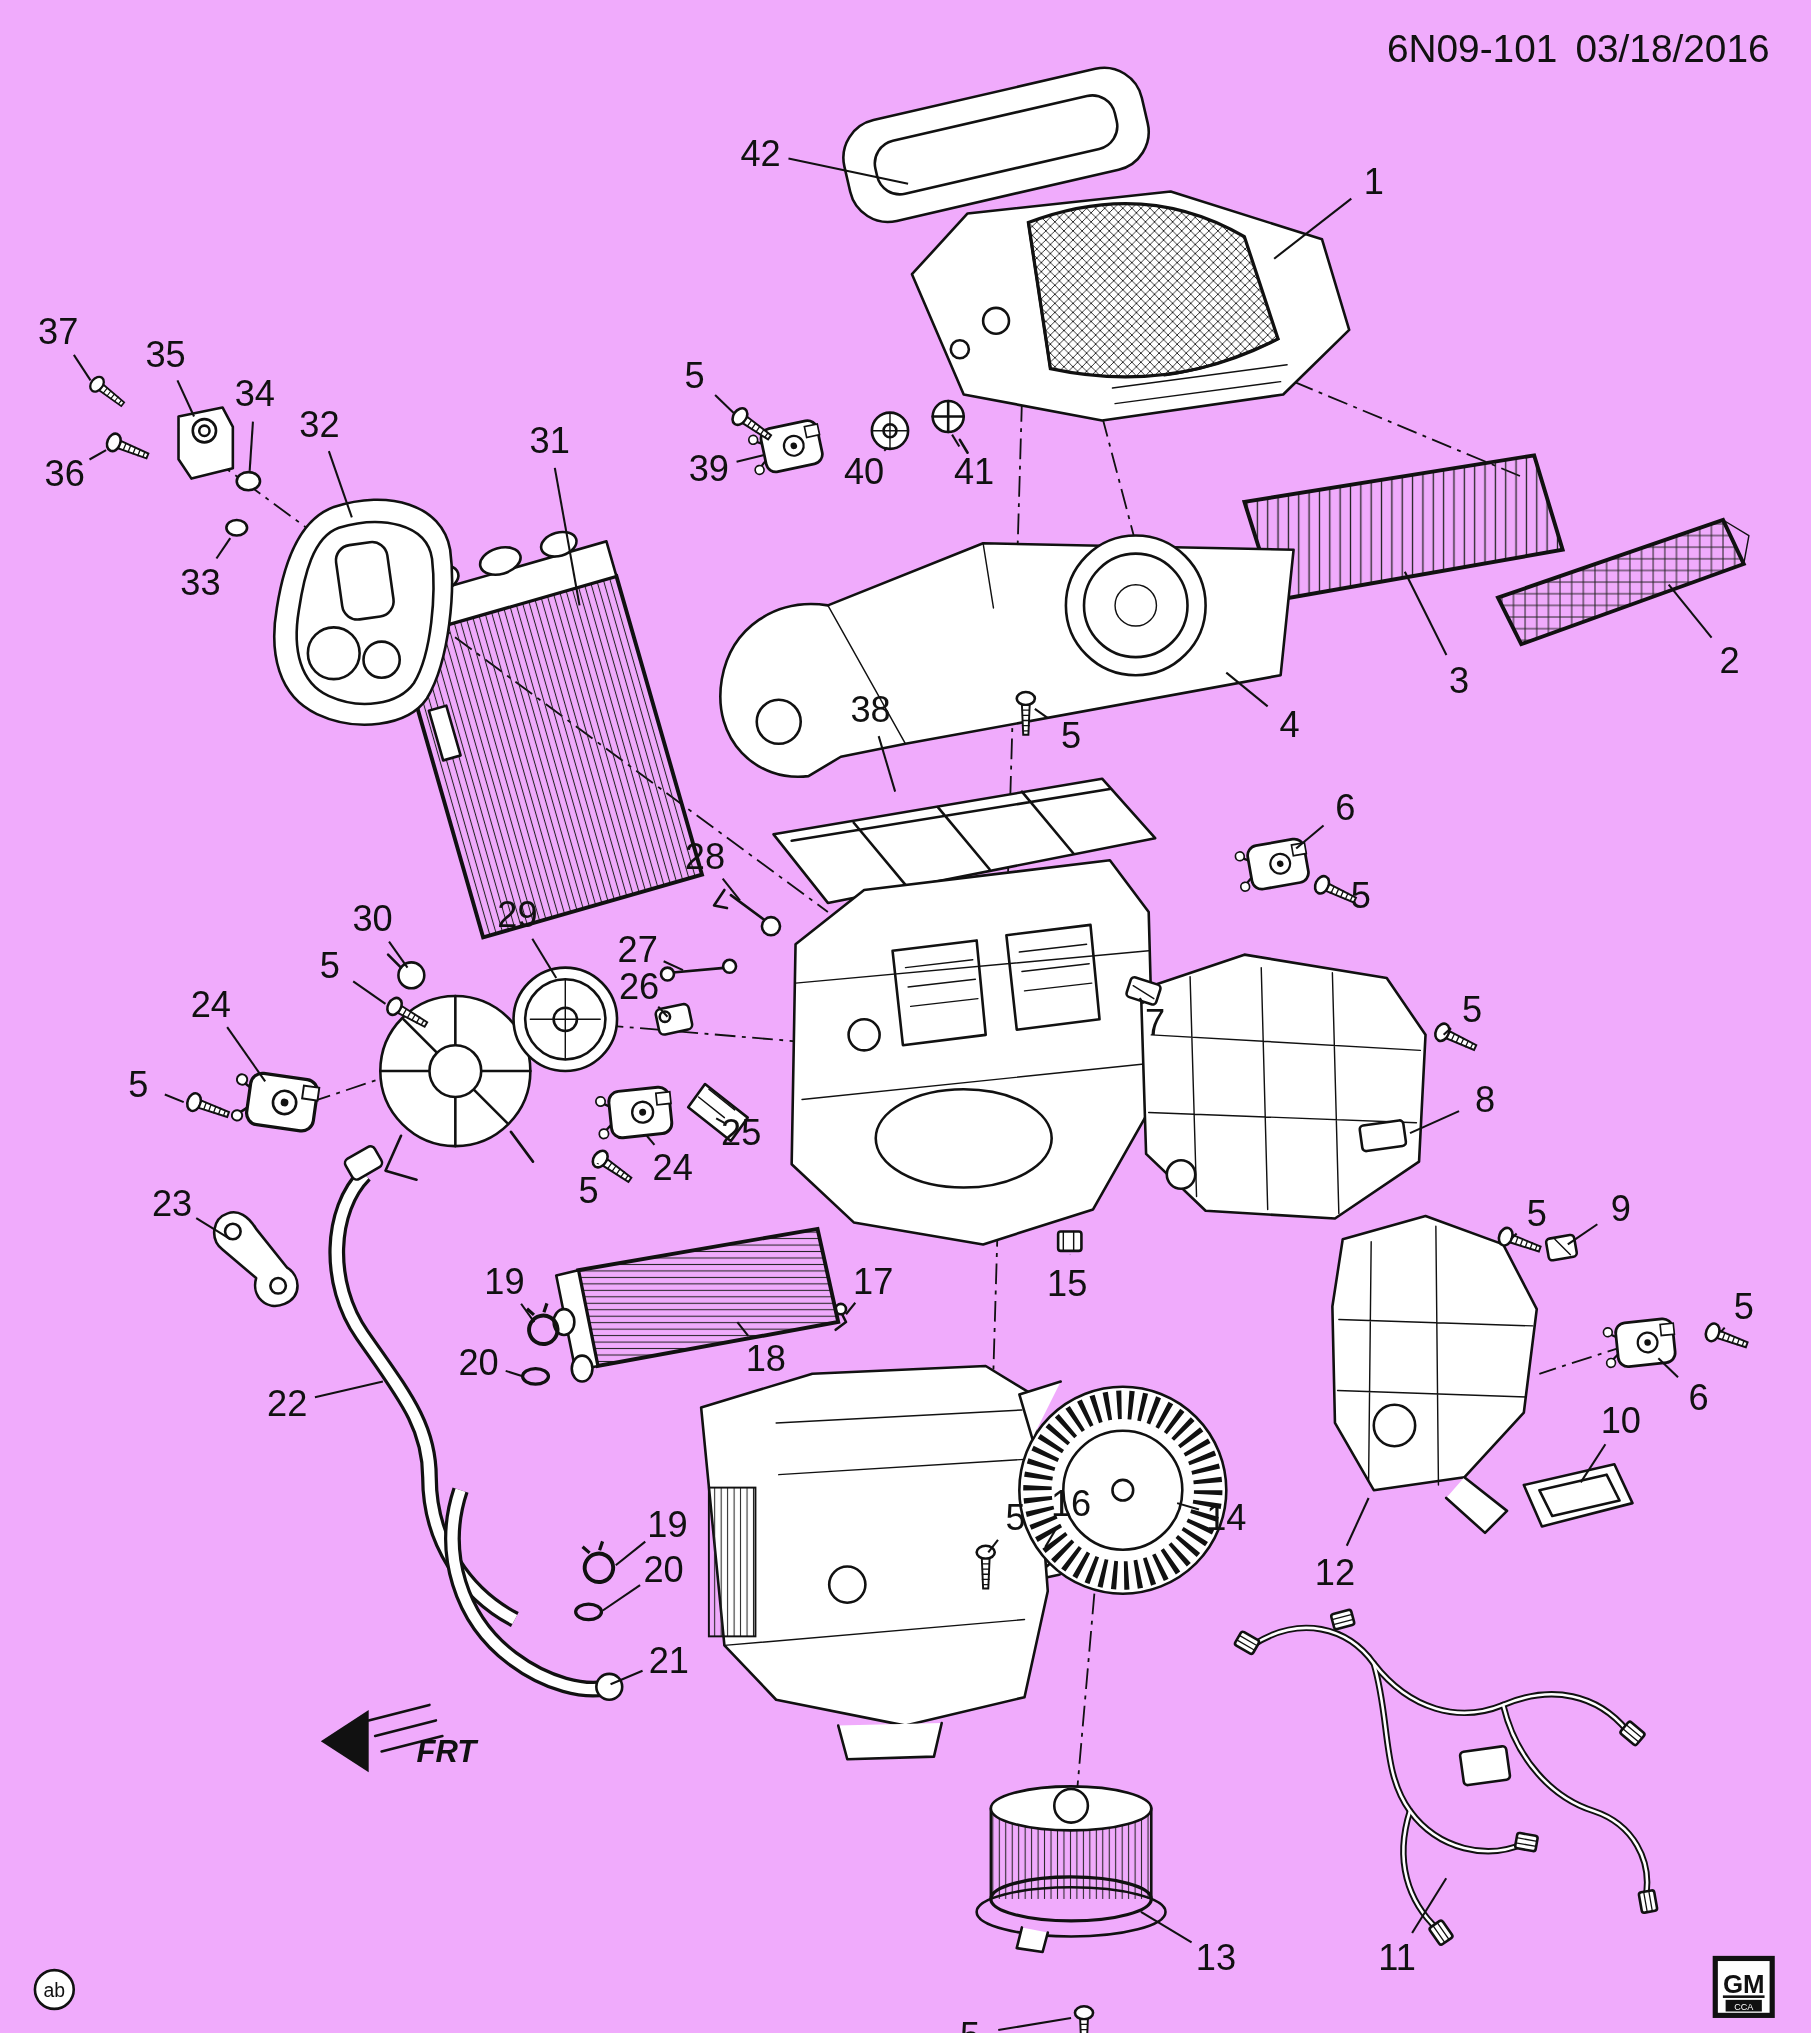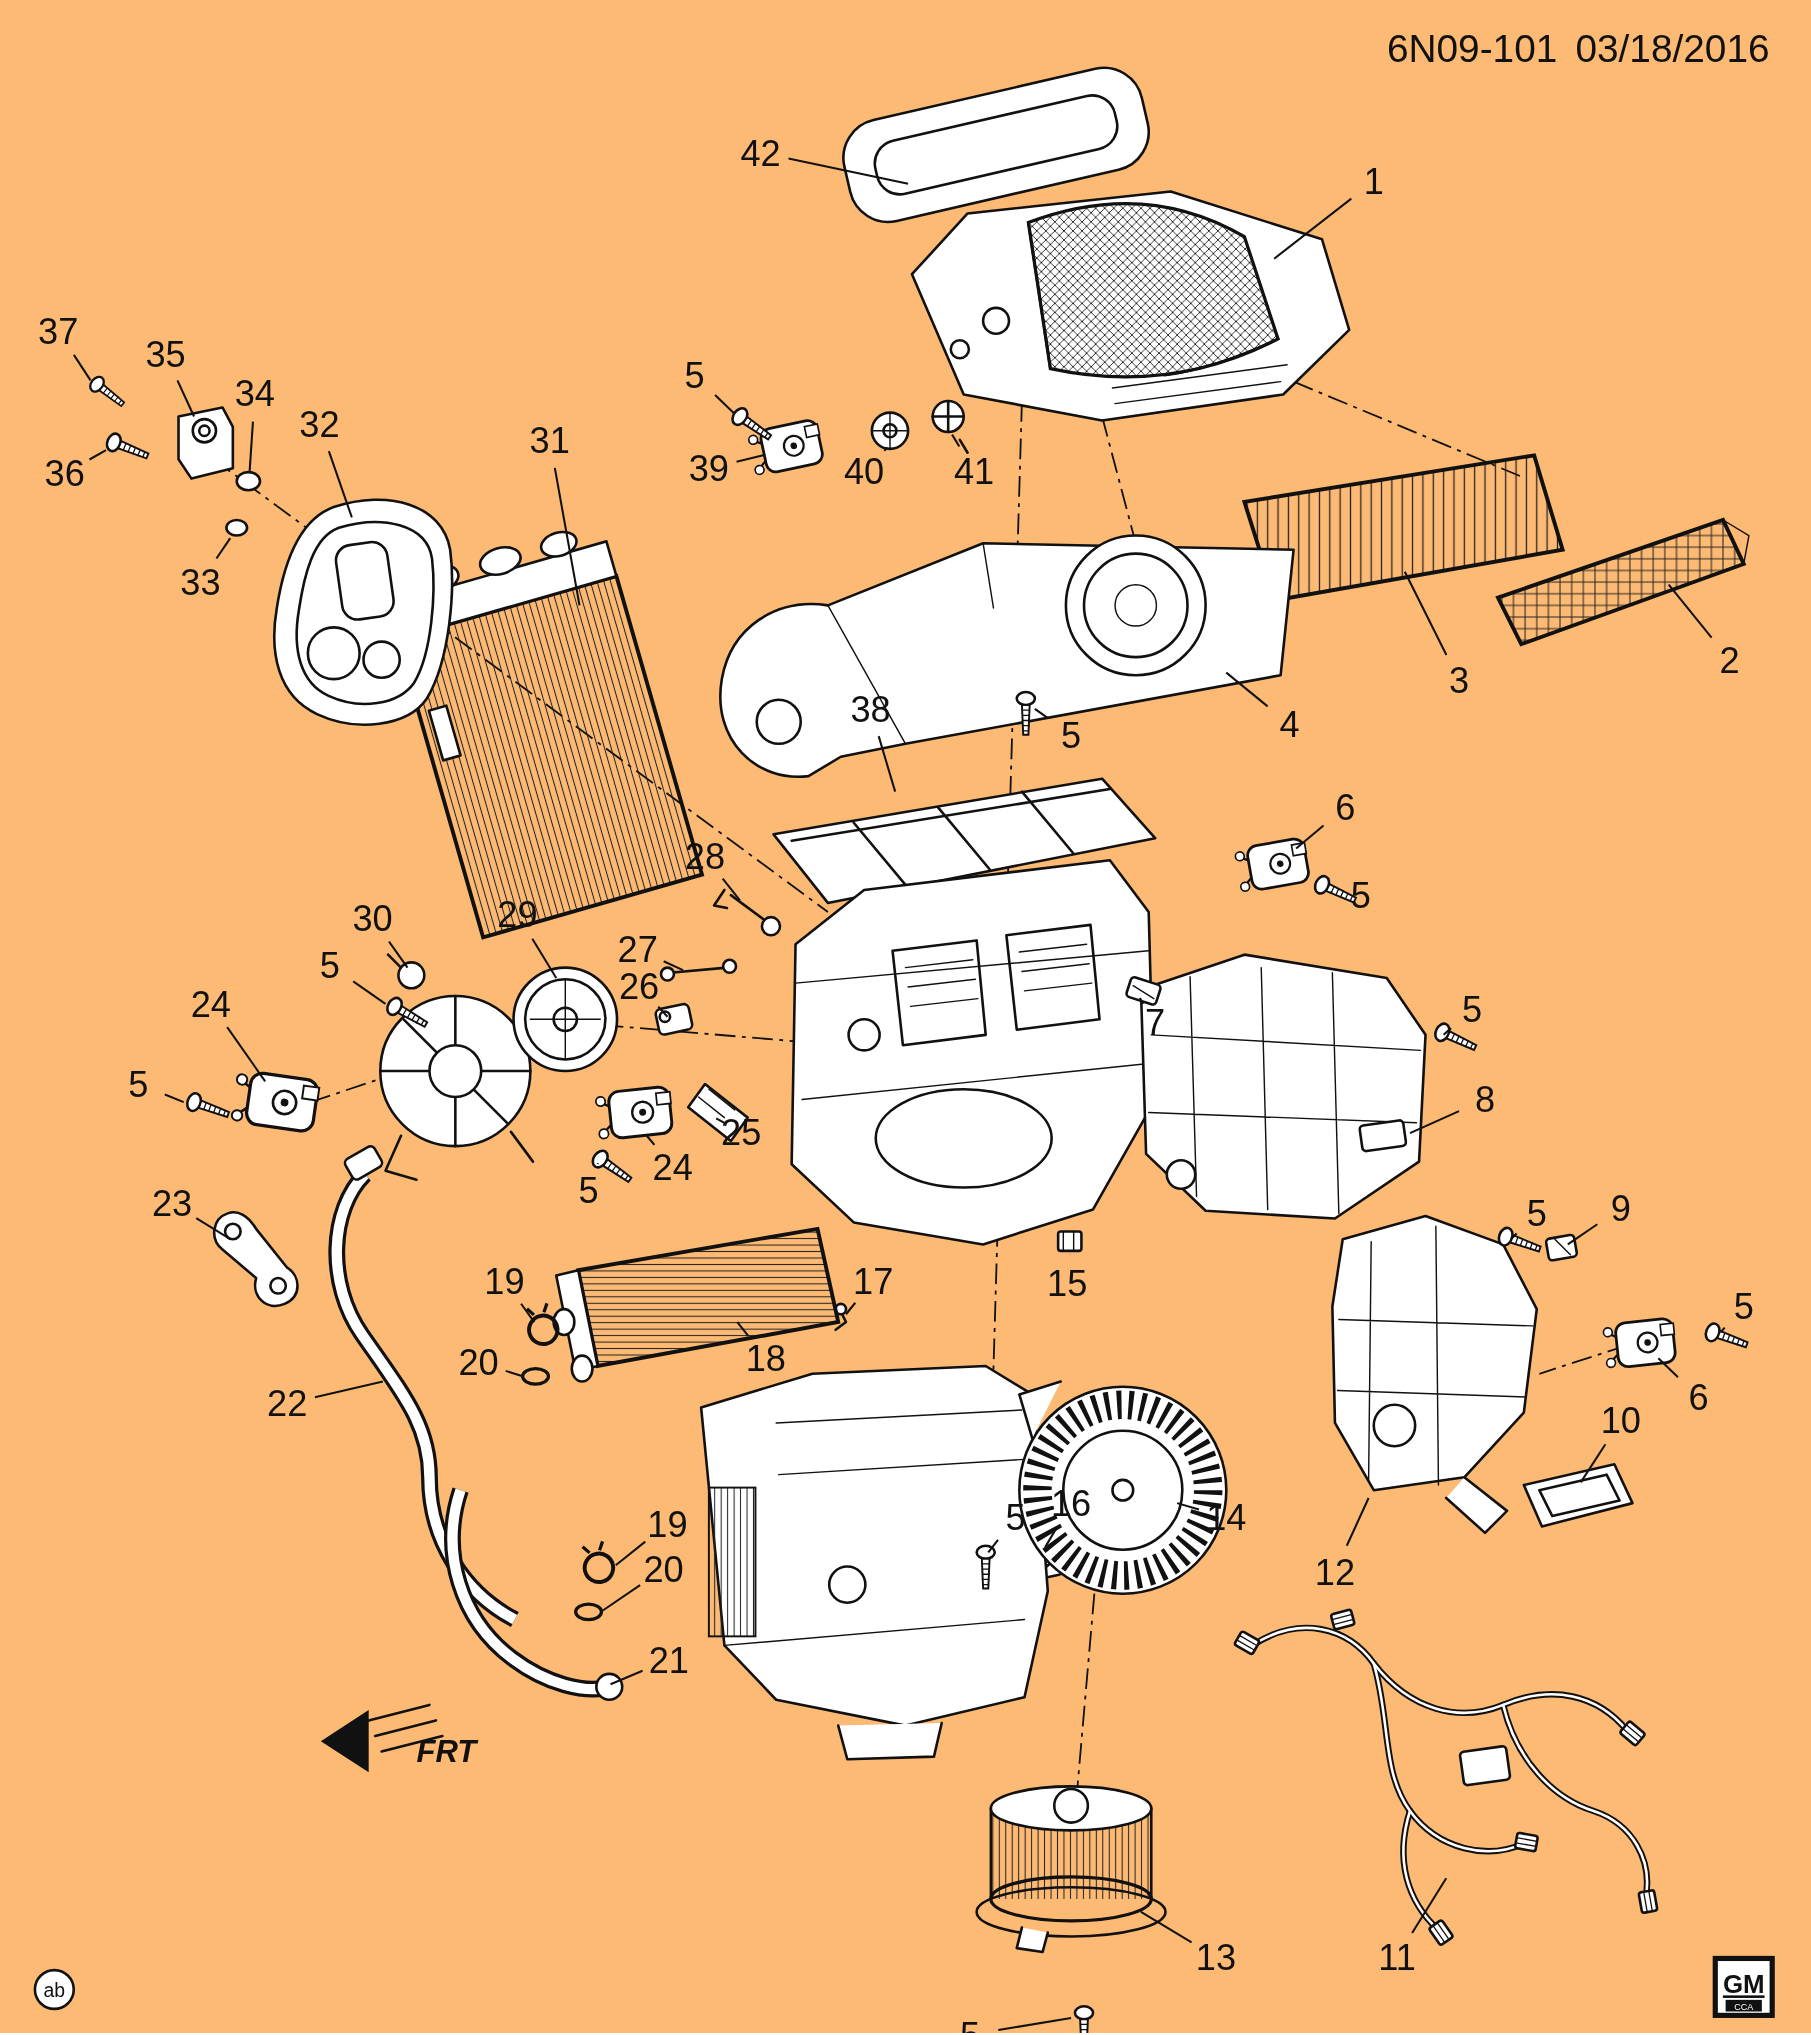--- a/index.html
+++ b/index.html
@@ -1,17 +1,17 @@
 <!DOCTYPE html>
 <html style="font-size:9.3px"><head>
 <meta charset="utf-8">
 <style>
   html,body{margin:0;padding:0;background:#fff;}
   body{font-family:"Liberation Sans", sans-serif;}
-  .page{width:100%;background:#fdba74;}
+  .page{width:100%;background:#f0abfc;}
   svg{display:block;width:100%;height:auto;}
   .ln{fill:none;stroke:#111;stroke-width:2;stroke-linejoin:round;stroke-linecap:round;}
   .lnW{fill:#fff;stroke:#111;stroke-width:2;stroke-linejoin:round;stroke-linecap:round;}
   .thin{stroke-width:1.1;}
   .dash path{fill:none;stroke:#111;stroke-width:1.4;stroke-dasharray:16 5 3 5;}
   .leader{stroke:#111;stroke-width:1.6;}
   .callout{font-size:28px;fill:#111;text-anchor:middle;font-family:"Liberation Sans",sans-serif;}
   .hdr{font-size:30px;fill:#111;font-family:"Liberation Sans",sans-serif;}
   .wire{stroke:#111;stroke-width:5;fill:none;stroke-linecap:round;}
   .wireW{stroke:#fff;stroke-width:2;fill:none;stroke-linecap:round;}

